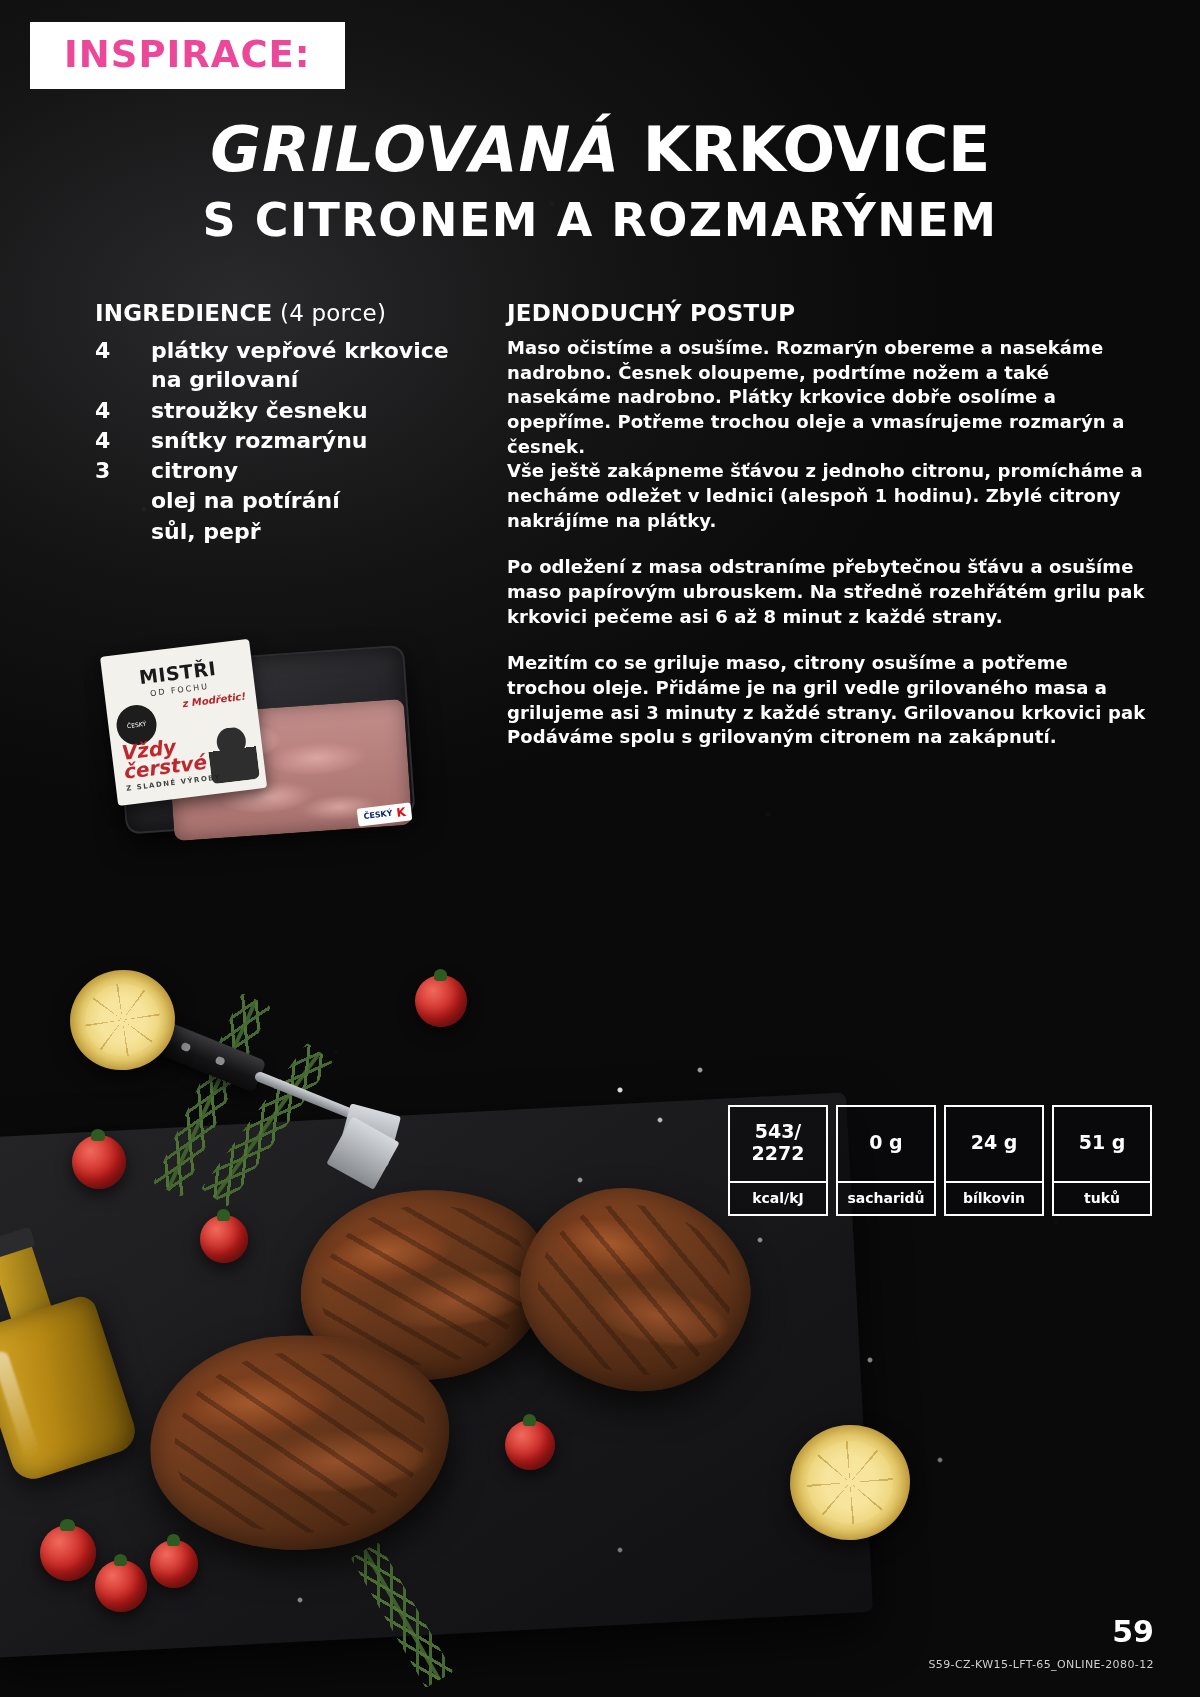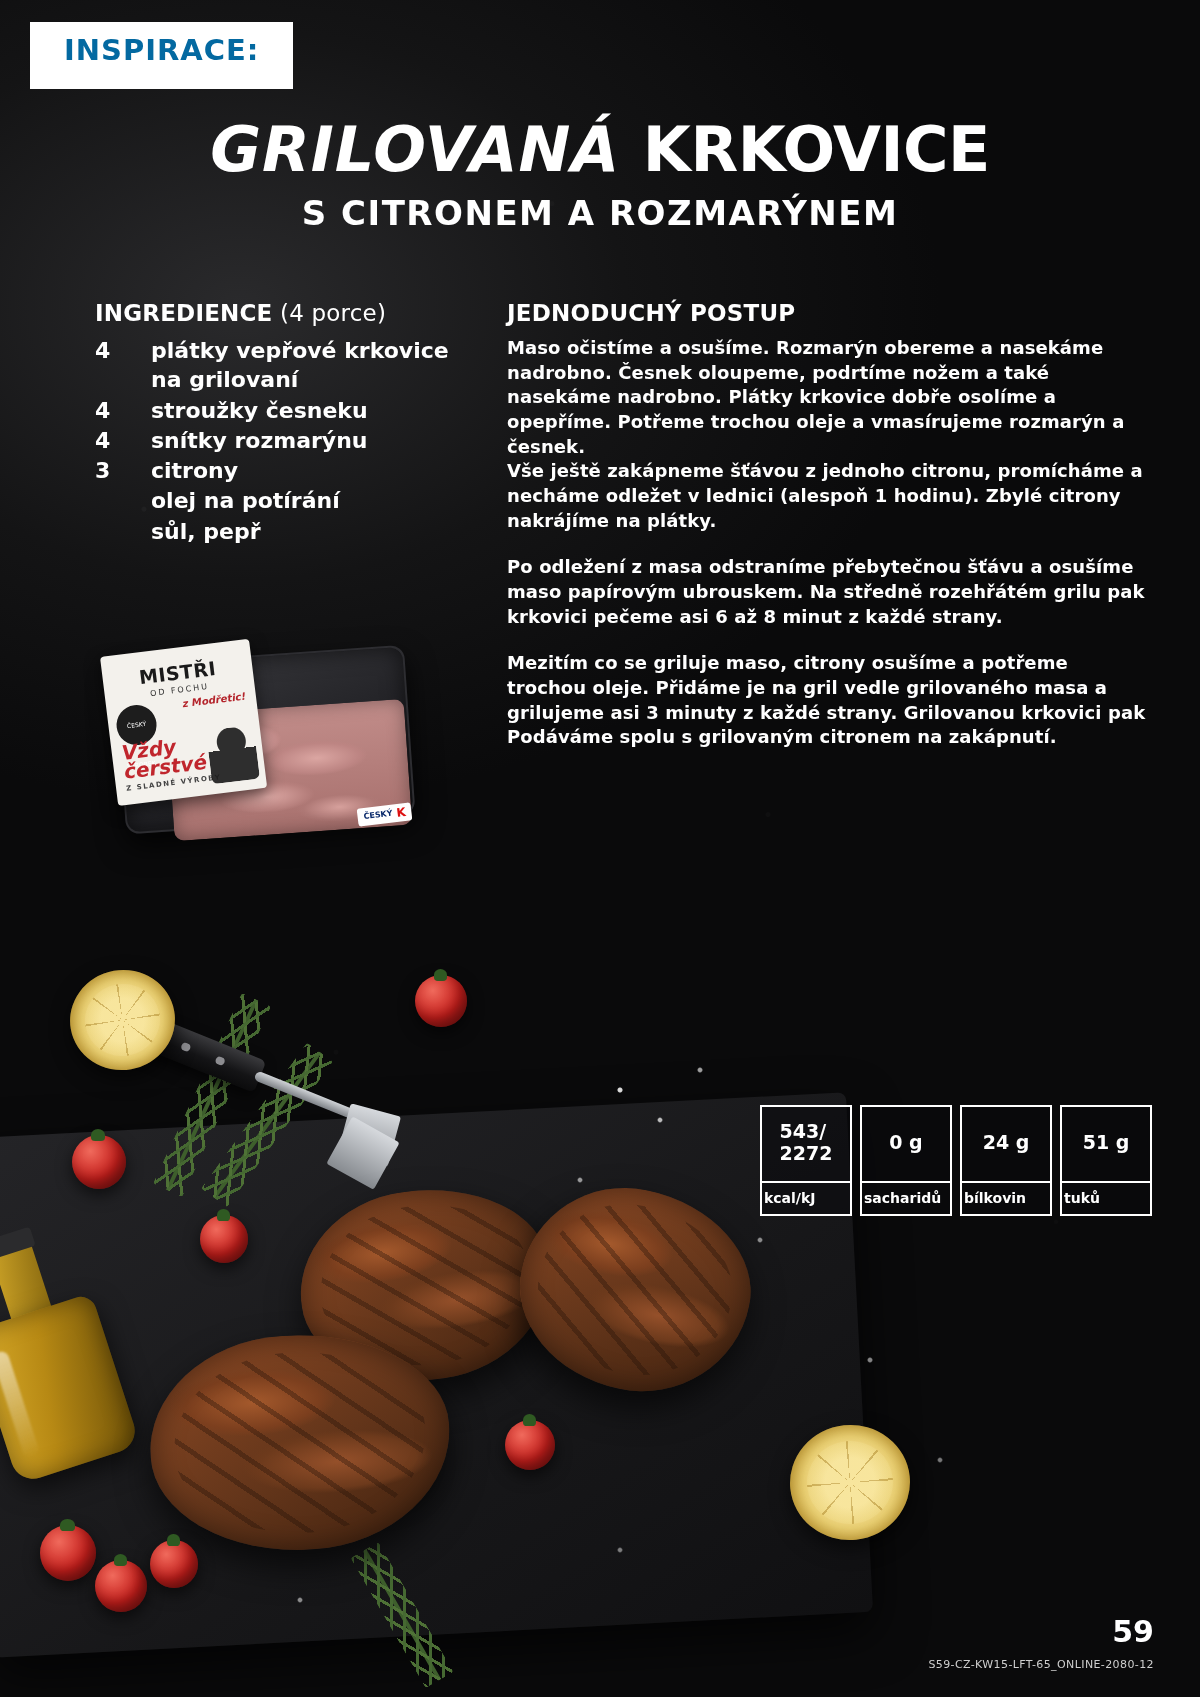--- a/index.html
+++ b/index.html
@@ -37,25 +37,25 @@
     opacity: .9;
     pointer-events: none;
   }
 
   
   .inspirace-tag {
     position: absolute;
     left: 30px;
     top: 22px;
     background: #ffffff;
-    color: #0369a1;
-    font-weight: 800;
-    font-size: 29px;
+    color: #ec4899;
+    font-weight: 800;
+    font-size: 37px;
     letter-spacing: 1px;
-    padding: 14px 34px 24px 34px;
+    padding: 14px 34px 16px 34px;
     line-height: 1;
   }
 
   .title-block {
     position: absolute;
     left: 0;
     right: 0;
     top: 118px;
     text-align: center;
     padding: 0 32px;
@@ -67,21 +67,21 @@
     letter-spacing: -0.5px;
     white-space: nowrap;
   }
   .title-main .ital {
     font-style: italic;
     font-weight: 800;
     letter-spacing: 1px;
   }
   .title-sub {
     margin-top: 12px;
-    font-size: 34px;
+    font-size: 46px;
     font-weight: 800;
     letter-spacing: 1.5px;
   }
 
   
   .columns {
     position: absolute;
     top: 300px;
     left: 0;
     right: 0;
@@ -462,24 +462,24 @@
     margin-bottom: 10px;
     padding-right: 6px;
   }
   .nutrition-title .light { font-weight: 400; }
   .nut-row {
     display: flex;
     gap: 8px;
     justify-content: flex-end;
   }
   .nut-cell {
-    width: 92px;
+    width: 100px;
     border: 2px solid #ffffff;
     background: rgba(10,10,12,.55);
-    text-align: left;
+    text-align: center;
   }
   .nut-value {
     font-size: 19px;
     font-weight: 600;
     padding: 12px 4px 14px;
     min-height: 74px;
     display: flex;
     align-items: center;
     justify-content: center;
     line-height: 1.15;

